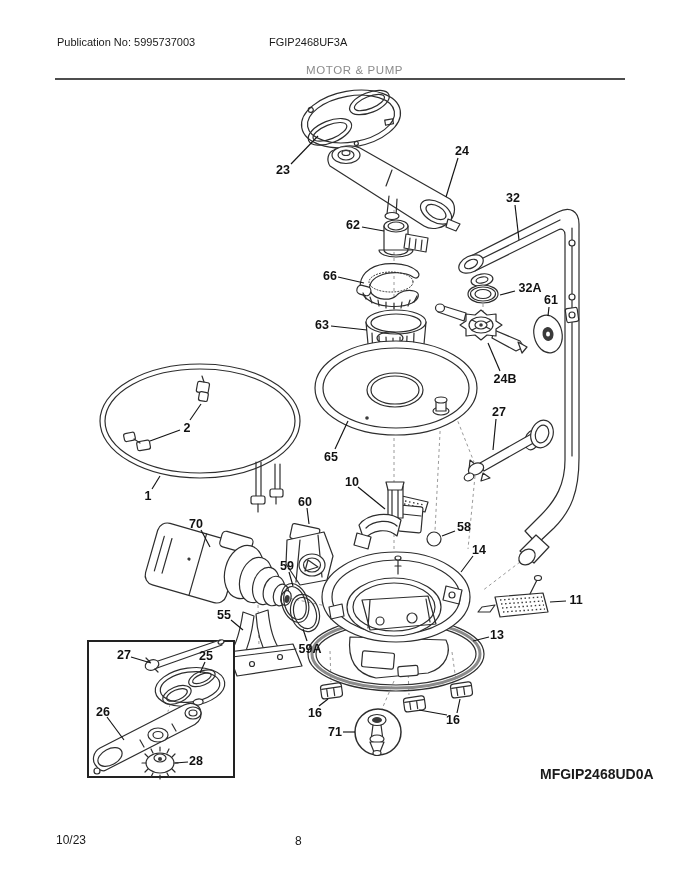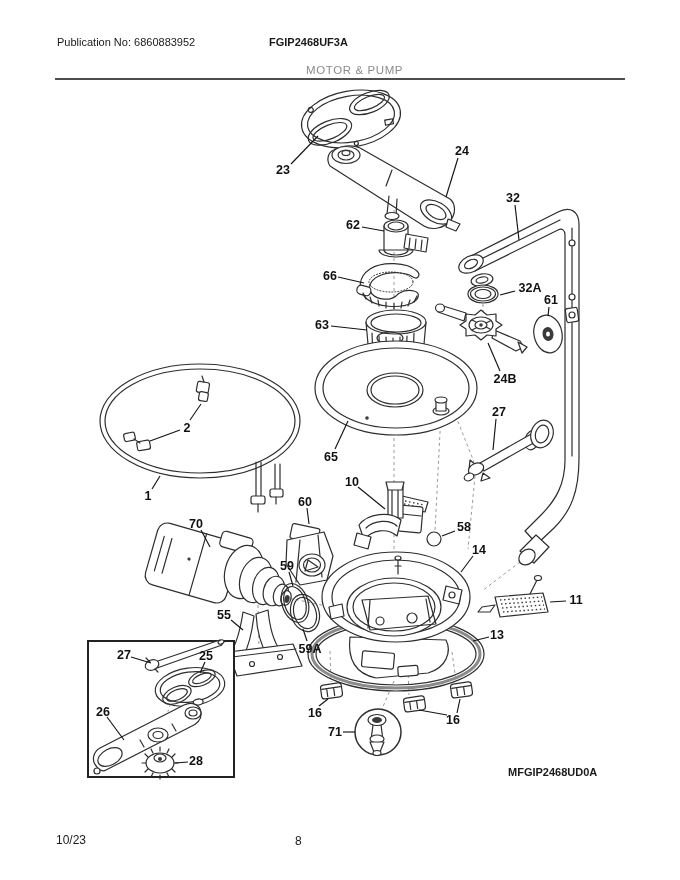--- a/index.html
+++ b/index.html
@@ -1,38 +1,38 @@
 <!DOCTYPE html>
 <html><head>
 <meta charset="utf-8">
 <style>
   html,body{margin:0;padding:0;background:#ffffff;}
   body{width:680px;height:880px;position:relative;font-family:"Liberation Sans",sans-serif;overflow:hidden;}
   .abs{position:absolute;white-space:nowrap;color:#1a1a1a;}
   #publication{left:57px;top:36px;font-size:11px;}
-  #model{left:269px;top:36px;font-size:11px;font-weight:bold;}
+  #model{left:269px;top:36px;font-size:11px;}
   #section-title{left:258px;top:64px;font-size:11.5px;color:#8c8c8c;letter-spacing:.6px;margin-left:48px;}
   #header-rule{left:55px;top:78px;width:570px;height:1.5px;background:#4d4d4d;}
-  #diagram-id{left:508px;top:766px;font-size:11px;font-weight:bold;}
+  #diagram-id{left:540px;top:766px;font-size:14px;font-weight:bold;}
   #footer-date{left:56px;top:833px;font-size:12px;text-align:center;}
   #footer-page{left:295px;top:834px;font-size:12px;}
   #diagram-svg{position:absolute;left:0;top:0;}
   
   .p{stroke:#2e2e2e;stroke-width:1.2;fill:#ffffff;stroke-linejoin:round;stroke-linecap:round;}
   .w{stroke:#2e2e2e;stroke-width:1.2;fill:none;stroke-linejoin:round;stroke-linecap:round;}
   .dash{stroke:#9a9a9a;stroke-width:1;fill:none;stroke-dasharray:3 3;}
   .dots{stroke:#3a3a3a;stroke-width:1.4;fill:none;stroke-dasharray:1.5 2.6;}
   .dk{fill:#3a3a3a;stroke:none;}
   #callout-layer line{stroke:#141414;stroke-width:1.15;}
   #callout-layer text{font-family:"Liberation Sans",sans-serif;font-weight:bold;font-size:12.5px;fill:#111;text-anchor:middle;dominant-baseline:central;}
 </style>
 </head>
 <body>
 
-<div class="abs" id="publication">Publication No: 6860883952</div>
+<div class="abs" id="publication">Publication No: 5995737003</div>
 <div class="abs" id="model">FGIP2468UF3A</div>
 <div class="abs" id="section-title">MOTOR &amp; PUMP</div>
 <div class="abs" id="header-rule"></div>
 
 <svg id="diagram-svg" width="680" height="880" viewBox="0 0 680 880">
 
   <g>
     <line class="dash" x1="394" y1="204" x2="394" y2="558"></line>
     <line class="dash" x1="483" y1="274" x2="483" y2="318"></line>
     <line class="dash" x1="441" y1="413" x2="435" y2="531"></line>

